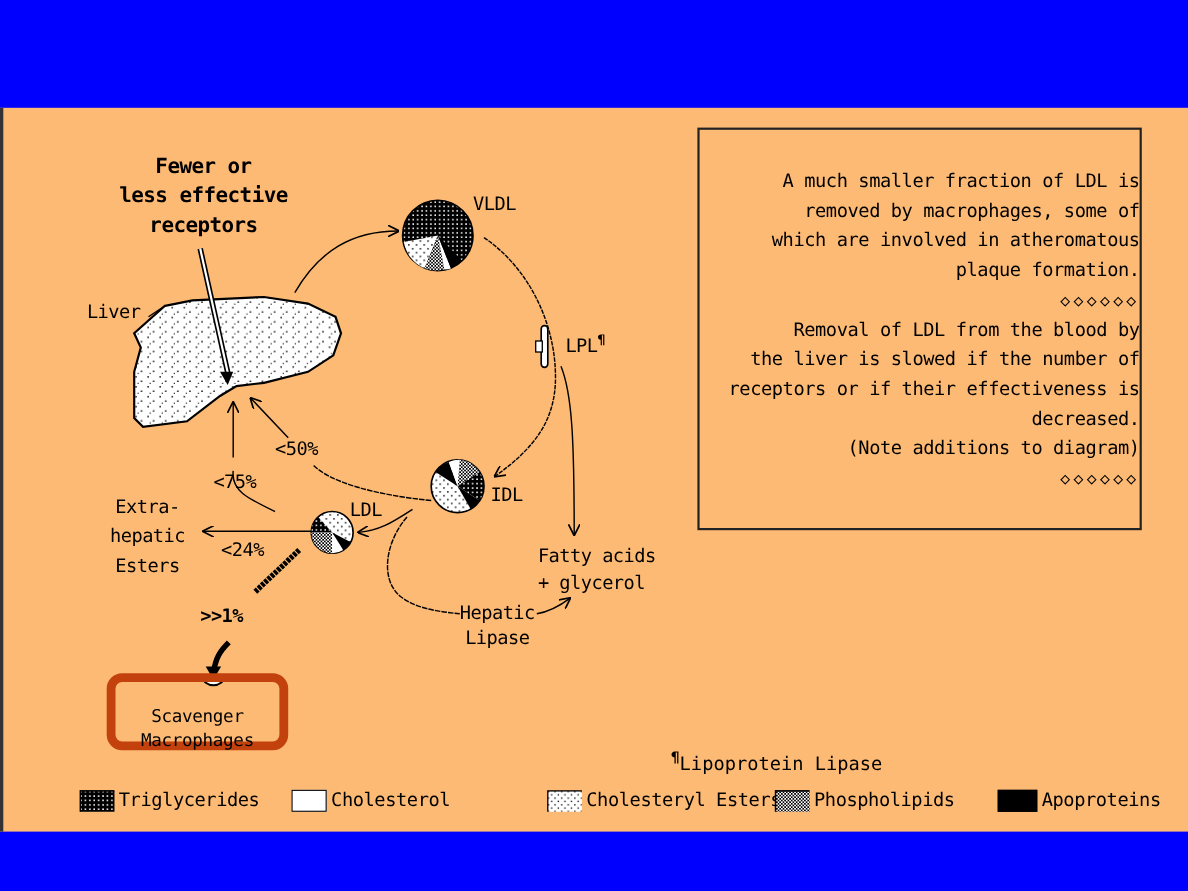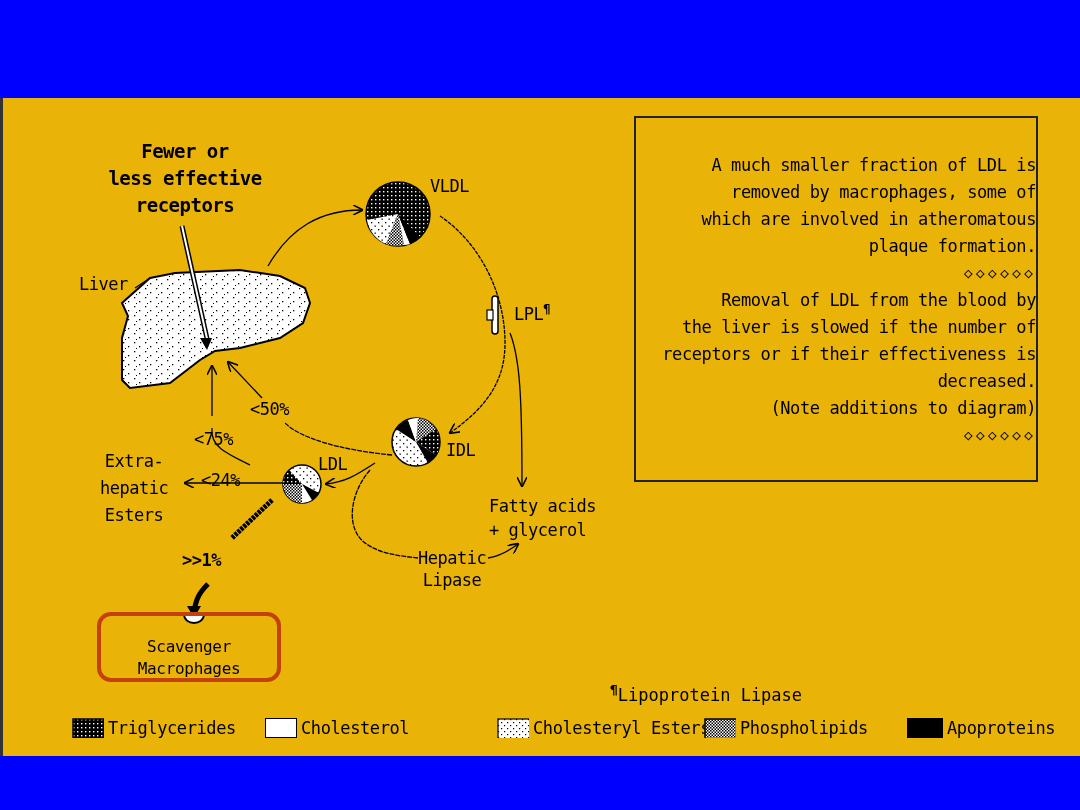--- a/index.html
+++ b/index.html
@@ -4,42 +4,42 @@
   <style>
     html, body { margin: 0; padding: 0; }
     body {
       width: 1080px; height: 810px; position: relative; overflow: hidden;
       background: #0000ff;
       font-family: "DejaVu Sans Mono", "Liberation Mono", monospace;
       color: #000;
     }
     #slide {
       position: absolute; left: 0; top: 98px; width: 1080px; height: 658px;
-      background: #eab308;
+      background: #fdba74;
     }
     #left-rule { position: absolute; left: 0; top: 0; width: 3px; height: 658px; background: #333; }
     #diagram { position: absolute; left: 0; top: 0; width: 1080px; height: 658px; }
     .lbl { position: absolute; white-space: nowrap; font-size: 17px; letter-spacing: -0.5px; }
     .bold { font-weight: bold; font-size: 19px; text-align: center; line-height: 27px; }
     #note-box {
       position: absolute; left: 634px; top: 18px; width: 404px; height: 366px;
       border: 2px solid #222; box-sizing: border-box; text-align: right;
       font-size: 17px; line-height: 27px; letter-spacing: -0.4px;
       padding-top: 34px;
     }
     #note-box p { margin: 0; }
     .diamonds { letter-spacing: 3px; font-size: 15px; }
     #legend { position: absolute; left: 72px; top: 620px; width: 1000px; height: 26px; }
     .leg { position: absolute; top: 0; display: flex; align-items: center; font-size: 17px; letter-spacing: -0.4px; }
     .sw { width: 32px; height: 20px; border: 1.5px solid #000; box-sizing: border-box; margin-right: 4px; }
     #footnote { position: absolute; left: 610px; top: 584px; font-size: 17px; }
     #footnote sup { font-size: 13px; font-weight: bold; }
     #scav-box {
-      position: absolute; left: 97px; top: 514px; width: 184px; height: 70px;
-      border: 4px solid #c2410c; border-radius: 14px; box-sizing: border-box;
+      position: absolute; left: 97px; top: 514px; width: 165px; height: 70px;
+      border: 8px solid #c2410c; border-radius: 14px; box-sizing: border-box;
       text-align: center; font-size: 16px; line-height: 22px; padding-top: 20px;
       letter-spacing: -0.3px;
     }
   </style>
 </head>
 <body>
 
 <div id="slide">
   <div id="left-rule"></div>
 
@@ -143,21 +143,21 @@
 
   <div class="lbl" style="left:79px; top:176px;">Liver</div>
   <div class="lbl" style="left:430px; top:78px;">VLDL</div>
   <div class="lbl" style="left:514px; top:204px;">
     <span>LPL</span><sup style="font-size:12px;font-weight:bold;">¶</sup>
   </div>
   <div class="lbl" style="left:446px; top:342px;">IDL</div>
   <div class="lbl" style="left:318px; top:356px;">LDL</div>
   <div class="lbl" style="left:250px; top:301px;">&lt;50%</div>
   <div class="lbl" style="left:194px; top:331px;text-align:right;">&lt;75%</div>
-  <div class="lbl" style="left:201px; top:372px;text-align:center;">&lt;24%</div>
+  <div class="lbl" style="left:201px; top:392px;text-align:center;">&lt;24%</div>
   <div class="lbl" style="left:182px; top:452px; font-weight:bold;">&gt;&gt;1%</div>
 
   <div class="lbl" style="left:100px; top:350px; line-height:27px; text-align:center;">
     <div>Extra-</div>
     <div>hepatic</div>
     <div>Esters</div>
   </div>
 
   <div class="lbl" style="left:489px; top:396px; line-height:24px;">
     <div>Fatty acids</div>

